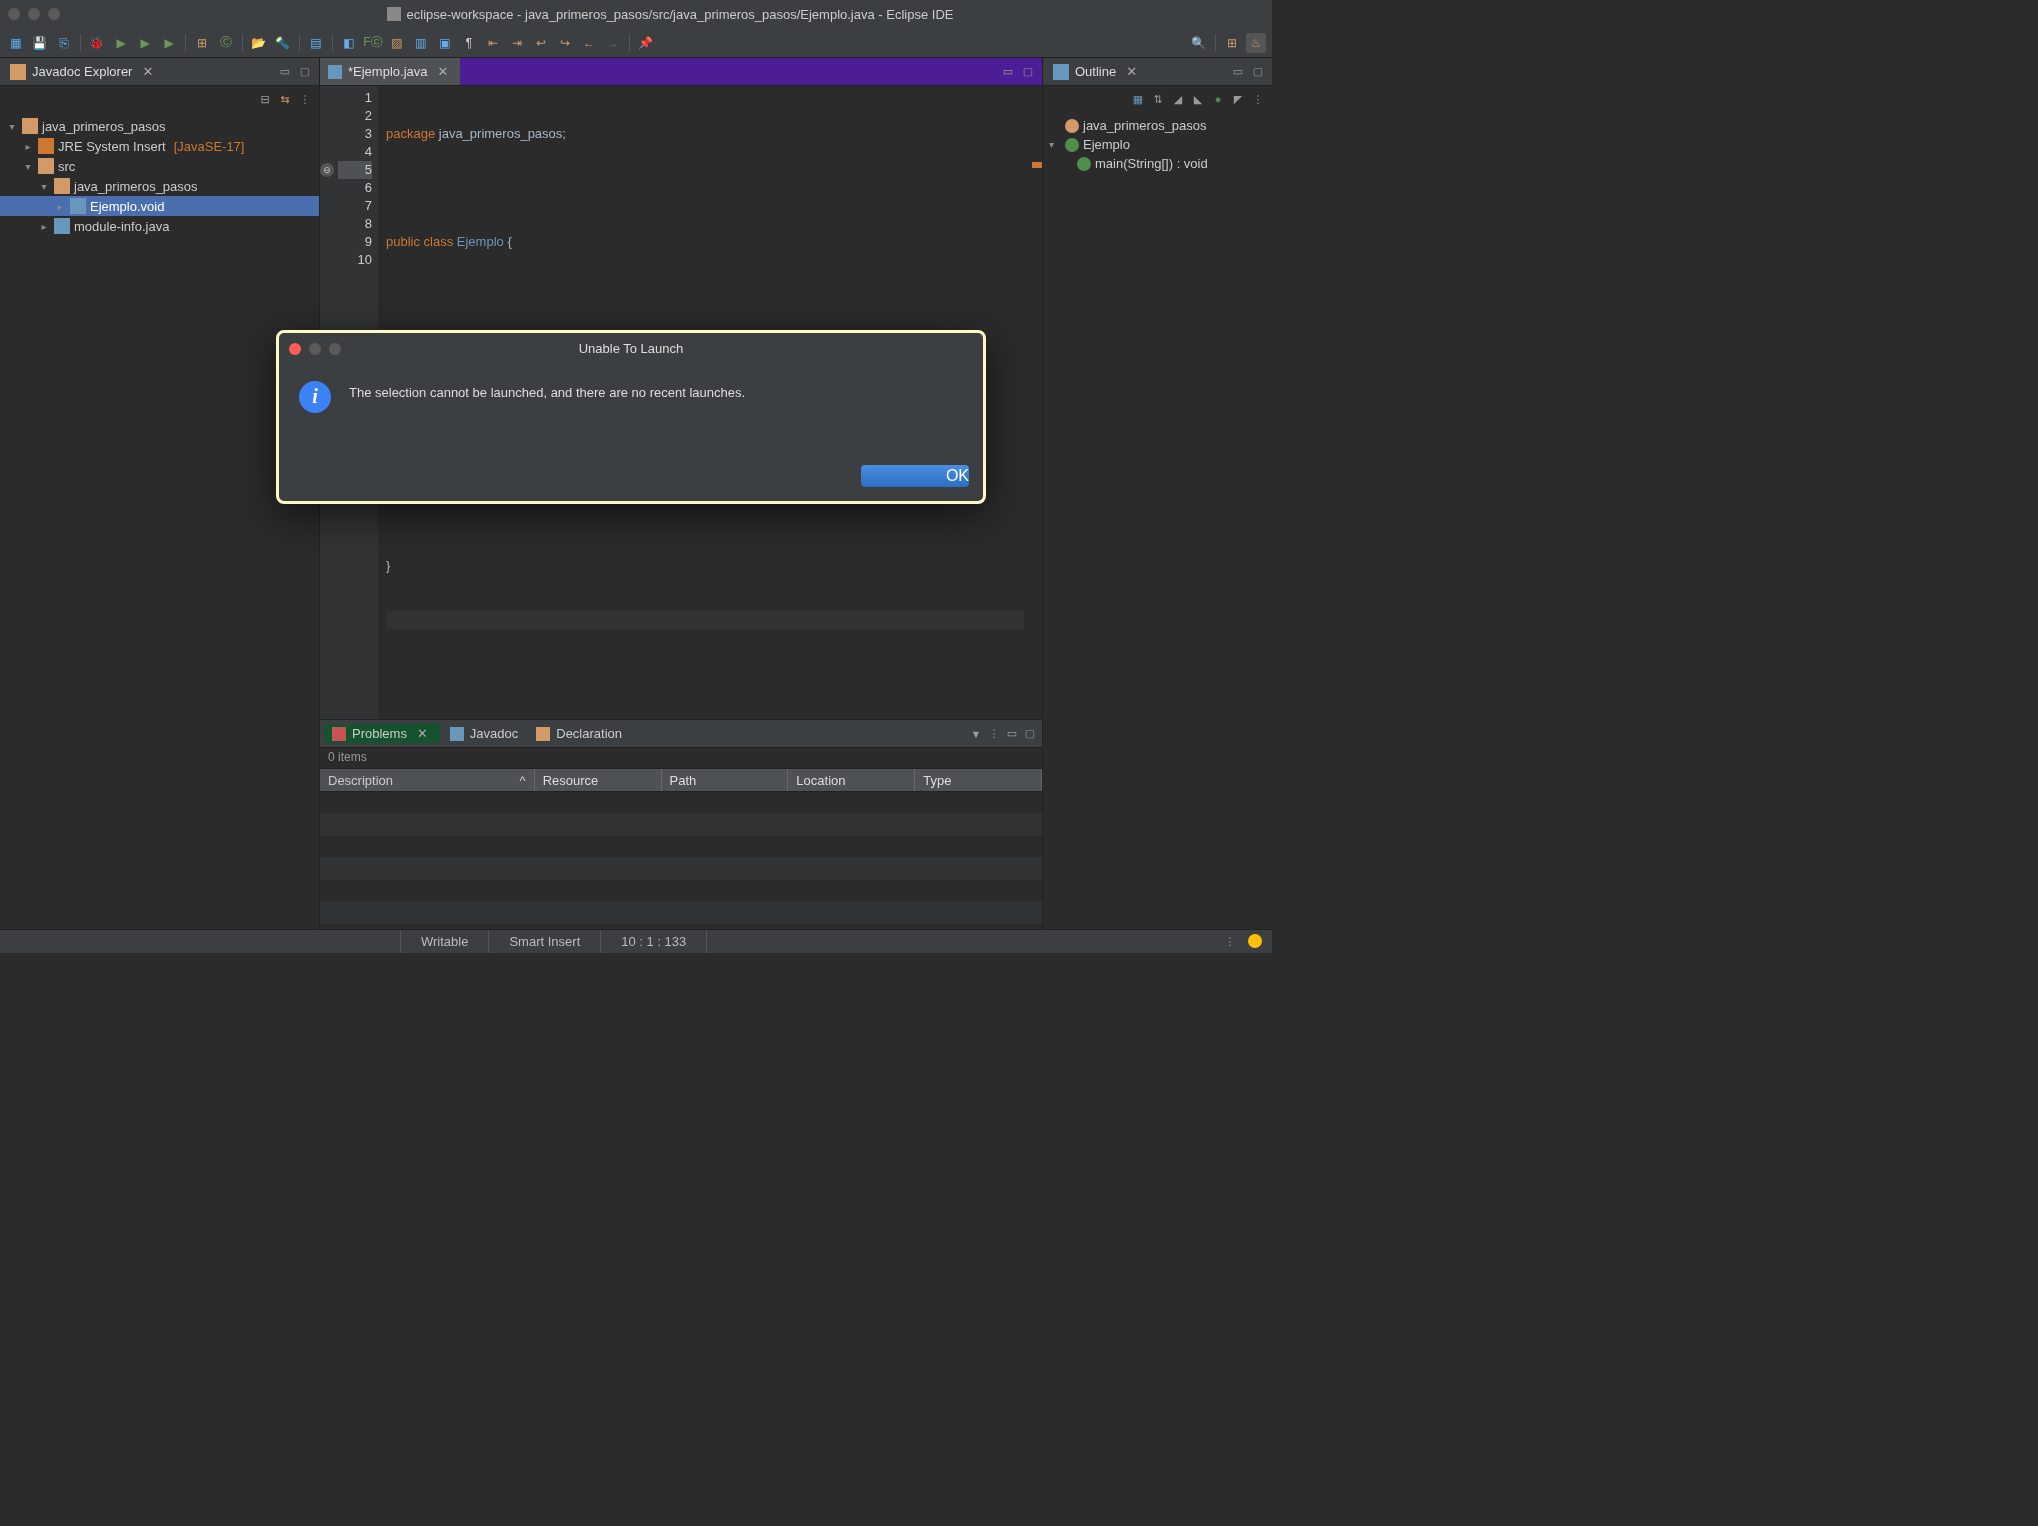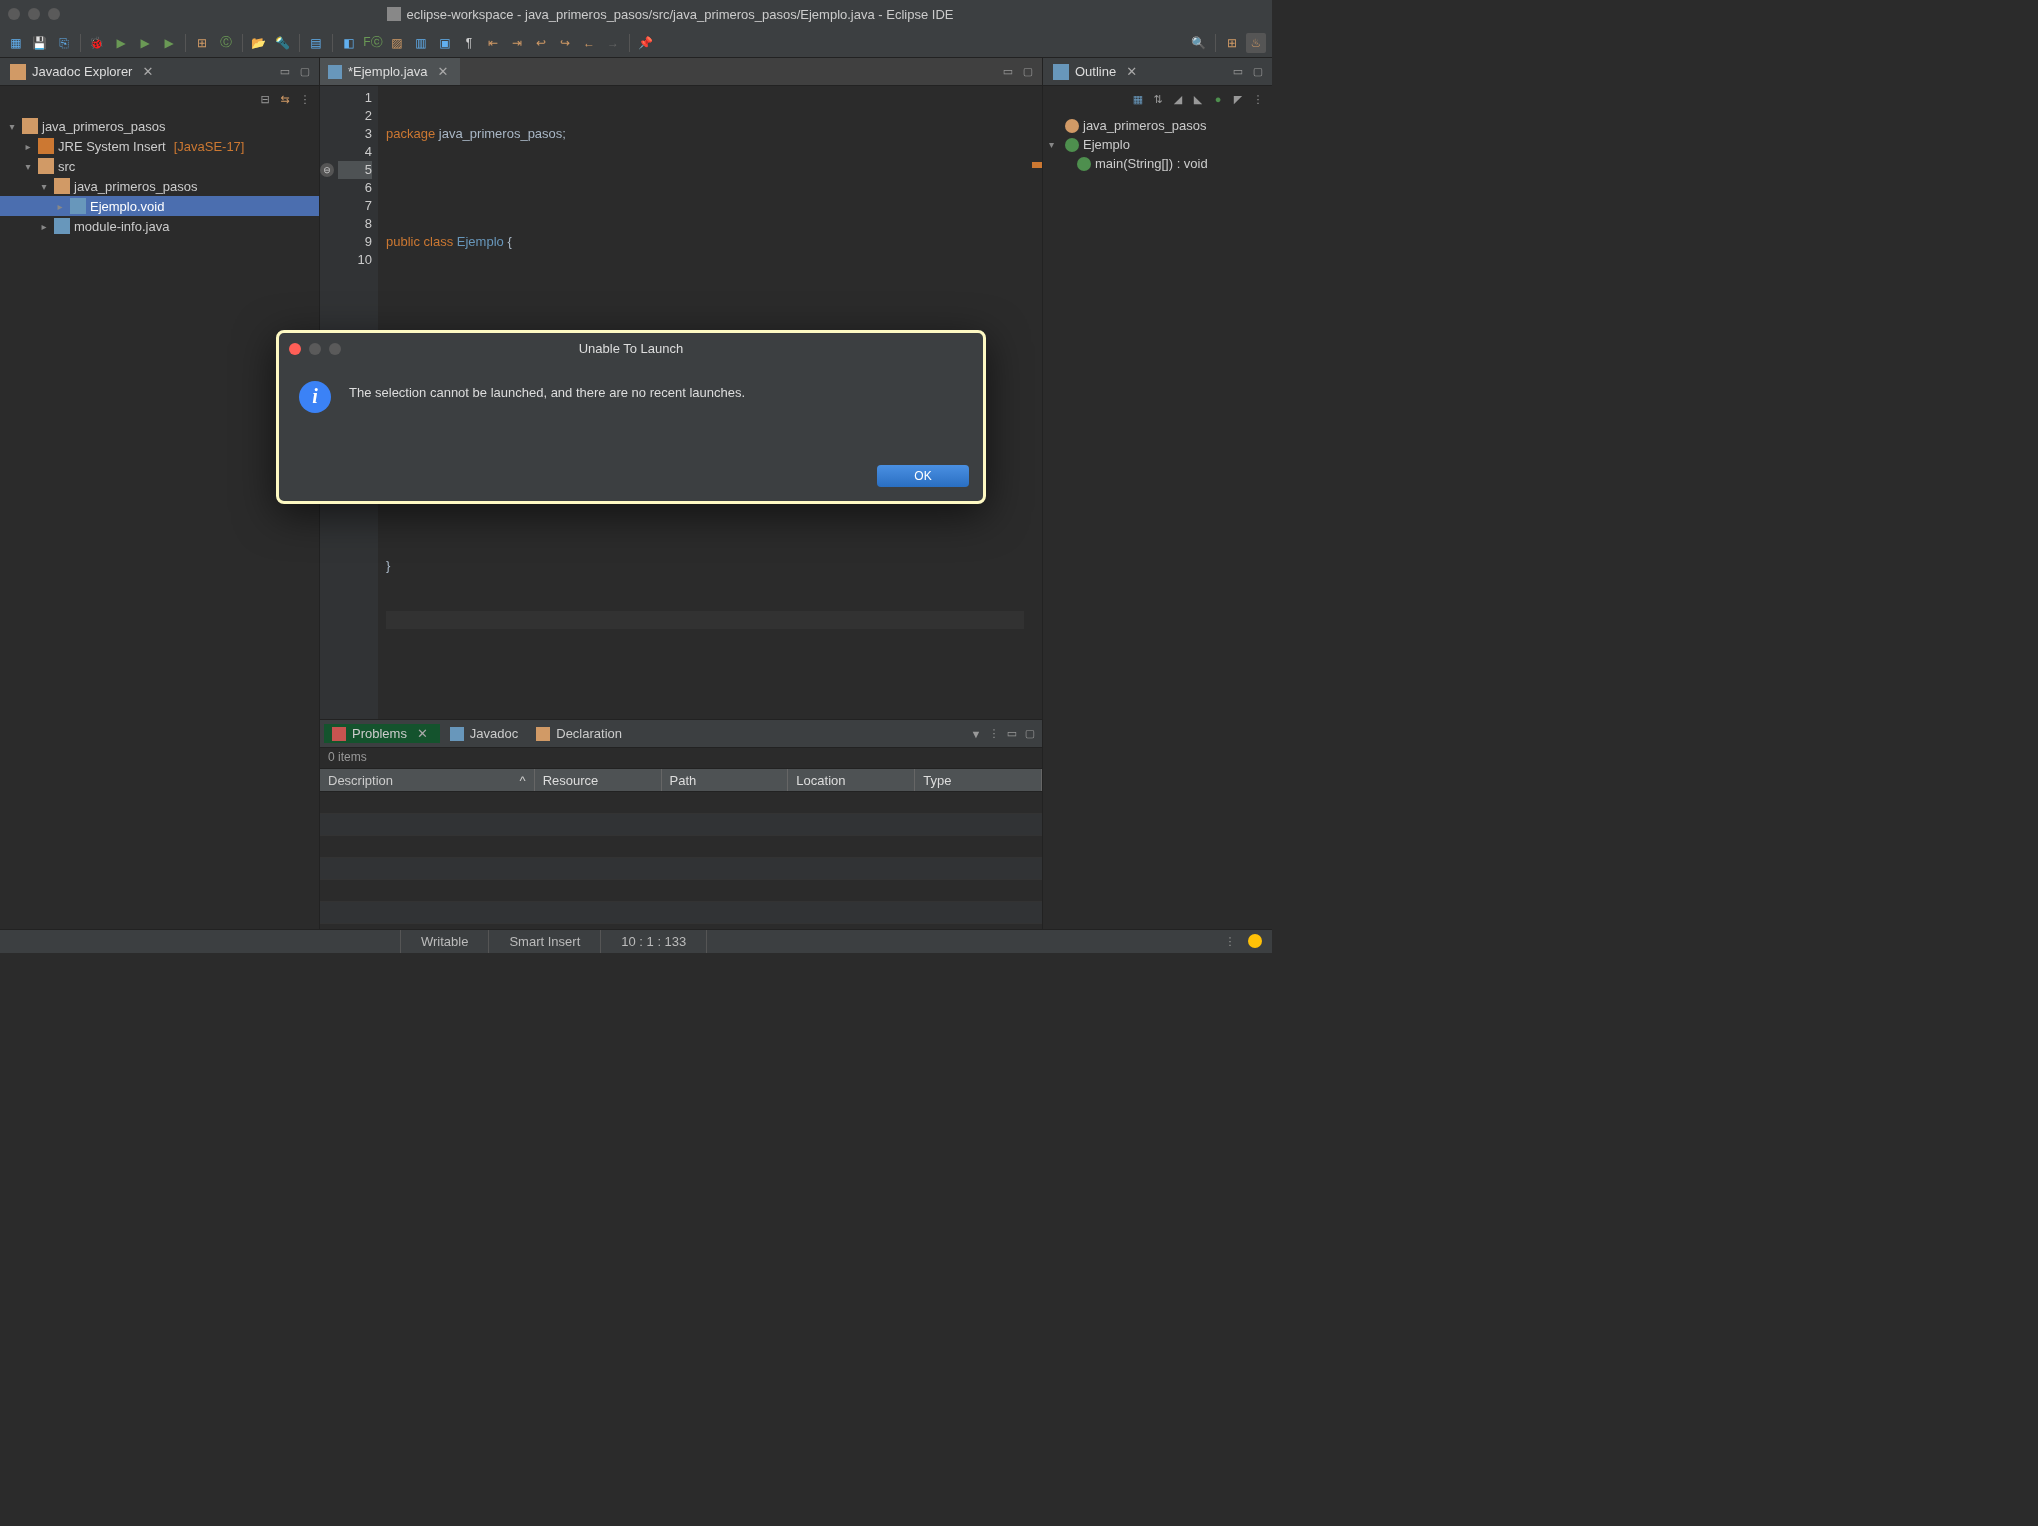--- a/index.html
+++ b/index.html
@@ -35,21 +35,21 @@
 .tree-item.selected{background:#4b6eaf;}
 .tree-item.selected .tlabel{color:#fff;}
 .ticon{width:16px;height:16px;display:inline-block;}
 .ticon.folder{background:#d19a66;}
 .ticon.lib{background:#cc7832;}
 .ticon.pkg{background:#d19a66;}
 .ticon.java{background:#6897bb;}
 .tlabel{color:#ccc;}
 .tlabel.orange{color:#cc7832;}
 .center{flex:1;display:flex;flex-direction:column;background:#2b2b2b;}
-.editor-tabs{height:28px;background:#404040;display:flex;align-items:center;border-bottom:1px solid #222;}
+.editor-tabs{height:28px;background:#4c1d95;display:flex;align-items:center;border-bottom:1px solid #222;}
 .editor-tab{display:flex;align-items:center;gap:6px;padding:0 8px;height:100%;background:#4e5254;}
 .editor-tab .eticon{width:14px;height:14px;background:#6897bb;}
 .editor-tab .etlabel{color:#ddd;}
 .editor-area{flex:1;display:flex;background:#2b2b2b;font-family:Menlo,Monaco,Consolas,monospace;font-size:13px;position:relative;}
 .gutter{width:40px;background:#313335;text-align:right;padding:3px 6px 3px 0;color:#606366;line-height:18px;user-select:none;}
 .gutter .ln{height:18px;}
 .gutter .ln5{background:#4e5254;color:#aaa;position:relative;}
 .marker{position:absolute;left:-18px;top:2px;width:14px;height:14px;border-radius:50%;background:#555;display:flex;align-items:center;justify-content:center;font-size:9px;color:#ccc;}
 .code{flex:1;padding:3px 8px;line-height:18px;white-space:pre;position:relative;}
 .code .cline{height:18px;}
@@ -98,21 +98,21 @@
 .dialog{width:710px;background:#3c3f41;border:3px solid #fef9c3;border-radius:8px;box-shadow:0 10px 40px rgba(0,0,0,0.6);pointer-events:auto;margin-top:-120px;margin-left:-10px;}
 .dialog-title{height:32px;display:flex;align-items:center;padding:0 10px;gap:8px;position:relative;}
 .dialog-title .dt-traffic{display:flex;gap:8px;}
 .dialog-title .ddot{width:12px;height:12px;border-radius:50%;background:#5a5a5a;}
 .dialog-title .ddot.red{background:#ff5f57;}
 .dialog-title .dt-label{position:absolute;left:0;right:0;text-align:center;color:#ddd;font-weight:500;}
 .dialog-body{padding:16px 20px;display:flex;gap:18px;min-height:90px;}
 .info-icon{width:32px;height:32px;border-radius:50%;background:#3b82f6;display:flex;align-items:center;justify-content:center;font-style:italic;font-family:serif;font-size:20px;color:#fff;font-weight:bold;flex-shrink:0;}
 .dialog-msg{color:#ddd;padding-top:4px;}
 .dialog-buttons{padding:10px 14px 14px;display:flex;justify-content:flex-end;}
-.ok-btn{width:92px;height:22px;background:linear-gradient(#4a90e2,#2a6fc2);border:none;border-radius:4px;color:#fff;cursor:pointer;font-size:12px;}
+.ok-btn{width:108px;height:22px;background:linear-gradient(#4a90e2,#2a6fc2);border:none;border-radius:4px;color:#fff;cursor:pointer;font-size:16px;text-align:right;}
 .spacer{flex:1;}
 .bulb{width:14px;height:14px;background:#ffc107;border-radius:50%;}
 </style>
 </head>
 <body>
 
 <div class="titlebar">
   <div class="traffic">
     <div class="dot"></div>
     <div class="dot"></div>

